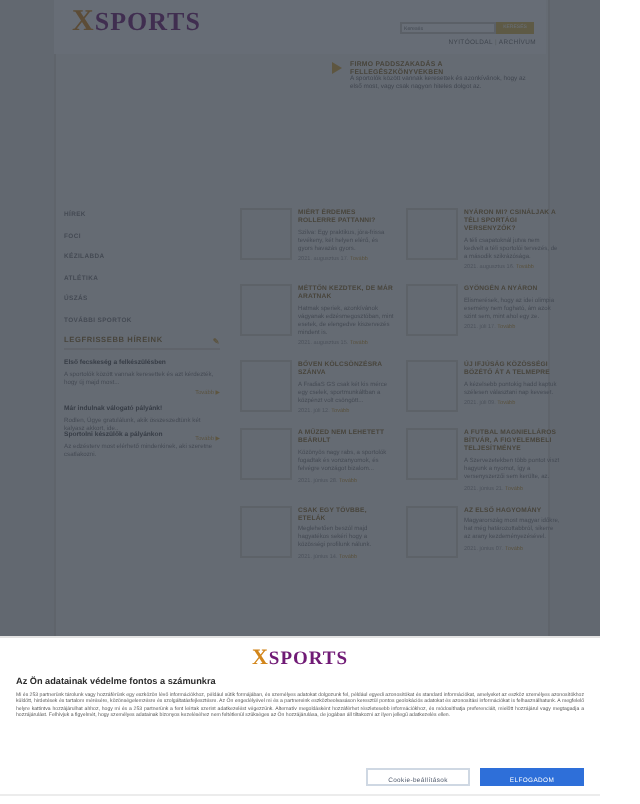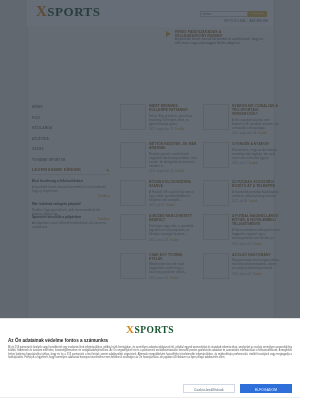--- a/index.html
+++ b/index.html
@@ -18,21 +18,21 @@
   .band{position:absolute;left:0;width:300px;background:#e9e9e7;}
   .content-col{
     position:absolute;left:27px;top:0;width:246px;height:318px;
     background:#f4f3f1;border-left:1px solid #dddad4;border-right:1px solid #dddad4;
   }
 
   
   .hdr{position:absolute;left:27px;top:0;width:246px;height:27px;background:#fbfbfa;}
   .logo{position:absolute;display:flex;align-items:baseline;letter-spacing:.5px;}
   .logo .x{font-family:"Liberation Serif",serif;font-weight:bold;color:#d2861b;}
-  .logo .rest{font-family:"Liberation Serif",serif;font-weight:bold;color:#14532d;}
+  .logo .rest{font-family:"Liberation Serif",serif;font-weight:bold;color:#701a75;}
   #main-logo{left:36px;top:3px;}
   #main-logo .x{font-size:15px;}
   #main-logo .rest{font-size:13px;}
 
   .search-wrap{position:absolute;left:200px;top:11px;width:67px;height:6px;display:flex;}
   .search-input{
     width:48px;height:6px;box-sizing:border-box;
     border:1px solid #cfcbc4;background:#fff;
     font-size:2.6px;line-height:5px;color:#8d8d8d;padding:0 1px;
     font-family:"Liberation Sans",sans-serif;outline:none;

